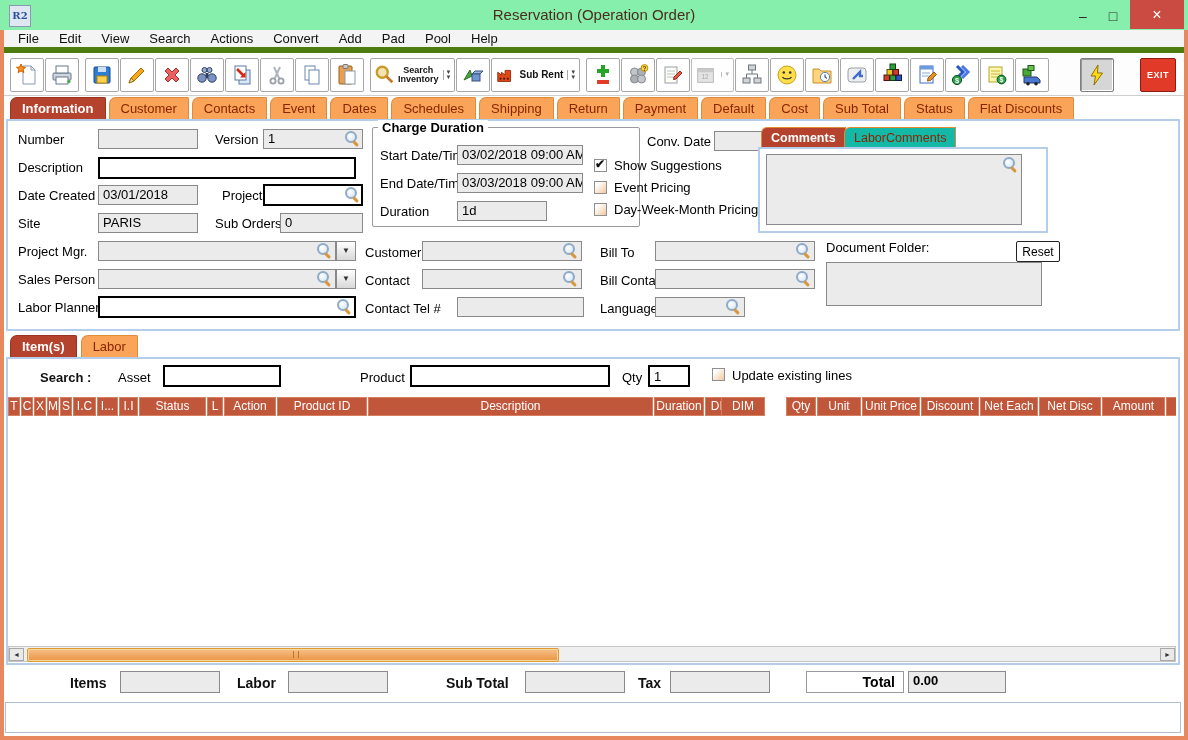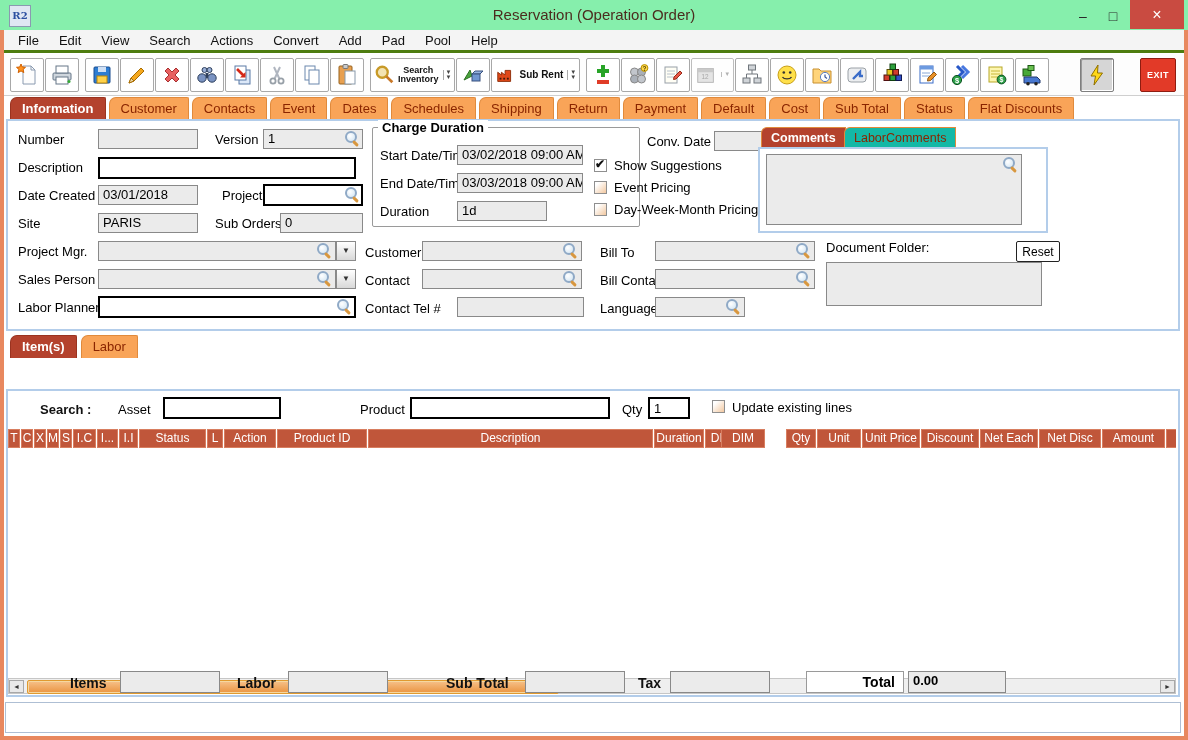--- a/index.html
+++ b/index.html
@@ -6,21 +6,21 @@
   body{width:1188px;height:740px;position:relative;background:#e8885f;font-family:"Liberation Sans",sans-serif;overflow:hidden;}
   
   #titlebar{position:absolute;left:0;top:0;width:1188px;height:30px;background:#86efac;}
   #appicon{position:absolute;left:9px;top:5px;width:20px;height:20px;background:#dfe7f2;border:1px solid #8a9ab0;font-family:"DejaVu Serif",serif;font-size:10px;font-weight:bold;color:#2b4fa0;text-align:center;line-height:20px;}
   #wtitle{position:absolute;left:0;top:0;width:100%;height:30px;text-align:center;line-height:30px;font-size:15px;color:#4b2c1e;}
   .winbtn{position:absolute;top:2px;height:26px;width:30px;background:transparent;border:0;color:#2a2a2a;font-size:14px;text-align:center;line-height:26px;cursor:default;}
   #btn-close{left:1130px;top:0px;width:54px;height:29px;background:#c94b41;color:#fff;font-size:16px;}
   
   #client{position:absolute;left:4px;top:30px;width:1180px;height:706px;background:#fff;}
   
-  #menubar{position:absolute;left:0;top:0;width:1180px;height:23px;background:#f4f4f4;border-bottom:3px solid #4d7c0f;display:flex;align-items:center;padding-left:4px;box-sizing:border-box;}
+  #menubar{position:absolute;left:0;top:0;width:1180px;height:23px;background:#f4f4f4;border-bottom:6px solid #4d7c0f;display:flex;align-items:center;padding-left:4px;box-sizing:border-box;}
   .mitem{font-size:13px;color:#111;padding:2px 10px;}
   
   #toolbar{position:absolute;left:0;top:24px;width:1180px;height:42px;background:#fdfdfd;border-bottom:1px solid #cfcfcf;display:flex;align-items:center;padding-left:6px;box-sizing:border-box;gap:1px;}
   .tbtn{height:34px;width:34px;min-width:34px;background:#fff;border:1px solid #a8a8a8;border-radius:2px;display:flex;align-items:center;justify-content:center;box-sizing:border-box;padding:0;}
   .tbtn.wide{width:auto;padding:0 3px;gap:2px;}
   .tbtn .blabel{font-size:9px;font-weight:bold;color:#111;line-height:9px;text-align:center;}
   .dd2{display:flex;flex-direction:column;font-size:6px;line-height:5px;color:#444;border-left:1px solid #aaa;padding-left:2px;margin-left:2px;}
   .gsep{margin-left:5px;}
   #btn-lightning{margin-left:30px;background:#d6d6d6;border:1px solid #7f7f7f;box-shadow:inset 1px 1px 0 #9a9a9a, inset -1px -1px 0 #fff;}
   #btn-exit{margin-left:auto;margin-right:8px;background:#e23a28;border:1px solid #8f1c10;color:#fff;font-size:9px;font-weight:bold;letter-spacing:.5px;width:36px;}
@@ -404,21 +404,21 @@
     <span class="lbl" style="left:818px;top:119px;">Document Folder:</span>
     <button style="position:absolute;left:1008px;top:120px;width:44px;height:21px;background:#fff;border:1px solid #222;border-radius:2px;font-size:12px;font-family:'Liberation Sans',sans-serif;padding:0;">Reset</button>
     <div class="fld" style="left:818px;top:141px;width:216px;height:44px;"></div>
   </div>
 
   <div style="position:absolute;left:6px;top:305px;height:22px;display:flex;gap:4px;border-radius:7px;">
     <div class="tab sel">Item(s)</div>
     <div class="tab">Labor</div>
   </div>
 
-  <div class="bluepanel" id="itemspanel" style="left:2px;top:327px;width:1174px;height:308px;margin-top:32px;">
+  <div class="bluepanel" id="itemspanel" style="left:2px;top:327px;width:1174px;height:308px;">
 
     <span class="blbl" style="left:32px;top:11px;font-size:13px;">Search :</span>
     <span class="lbl" style="left:110px;top:11px;">Asset</span>
     <input class="we" style="left: 155px; top: 6px; width: 118px;" value="">
     <span class="lbl" style="left:352px;top:11px;">Product</span>
     <input class="we" style="left: 402px; top: 6px; width: 200px;" value="">
     <span class="lbl" style="left:614px;top:11px;">Qty</span>
     <input class="we" style="left: 640px; top: 6px; width: 42px;" value="1">
     <span class="cb" style="left:704px;top:9px;"></span>
     <span class="lbl" style="left:724px;top:9px;">Update existing lines</span>

